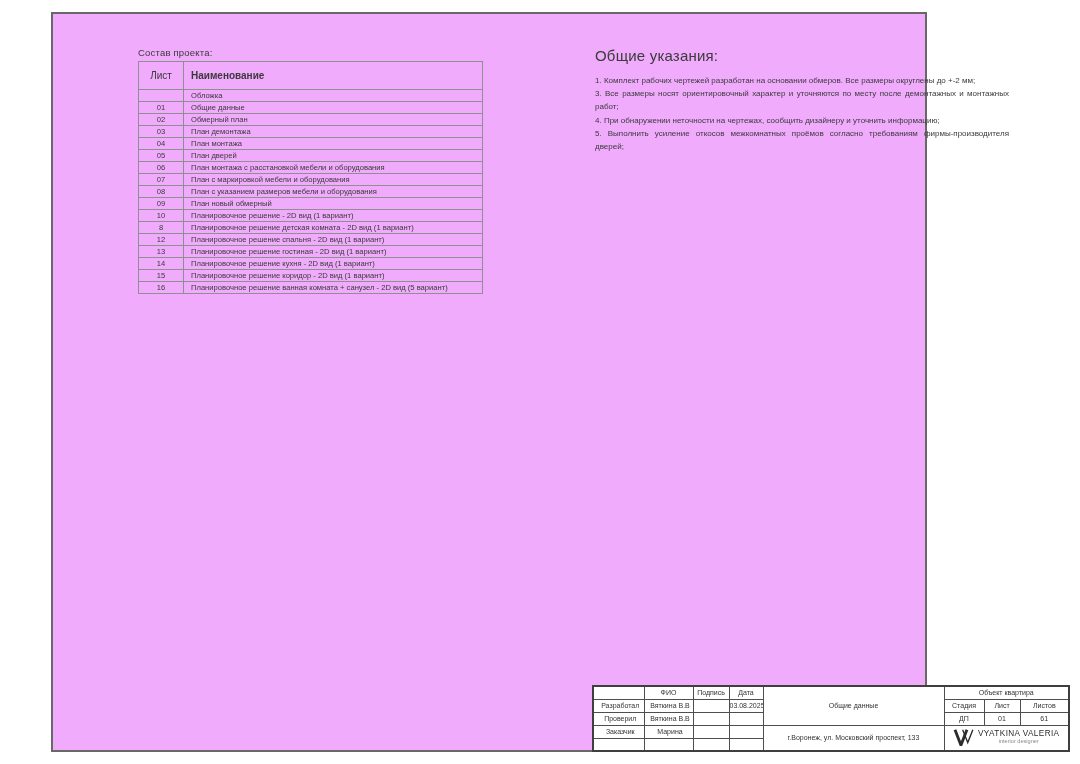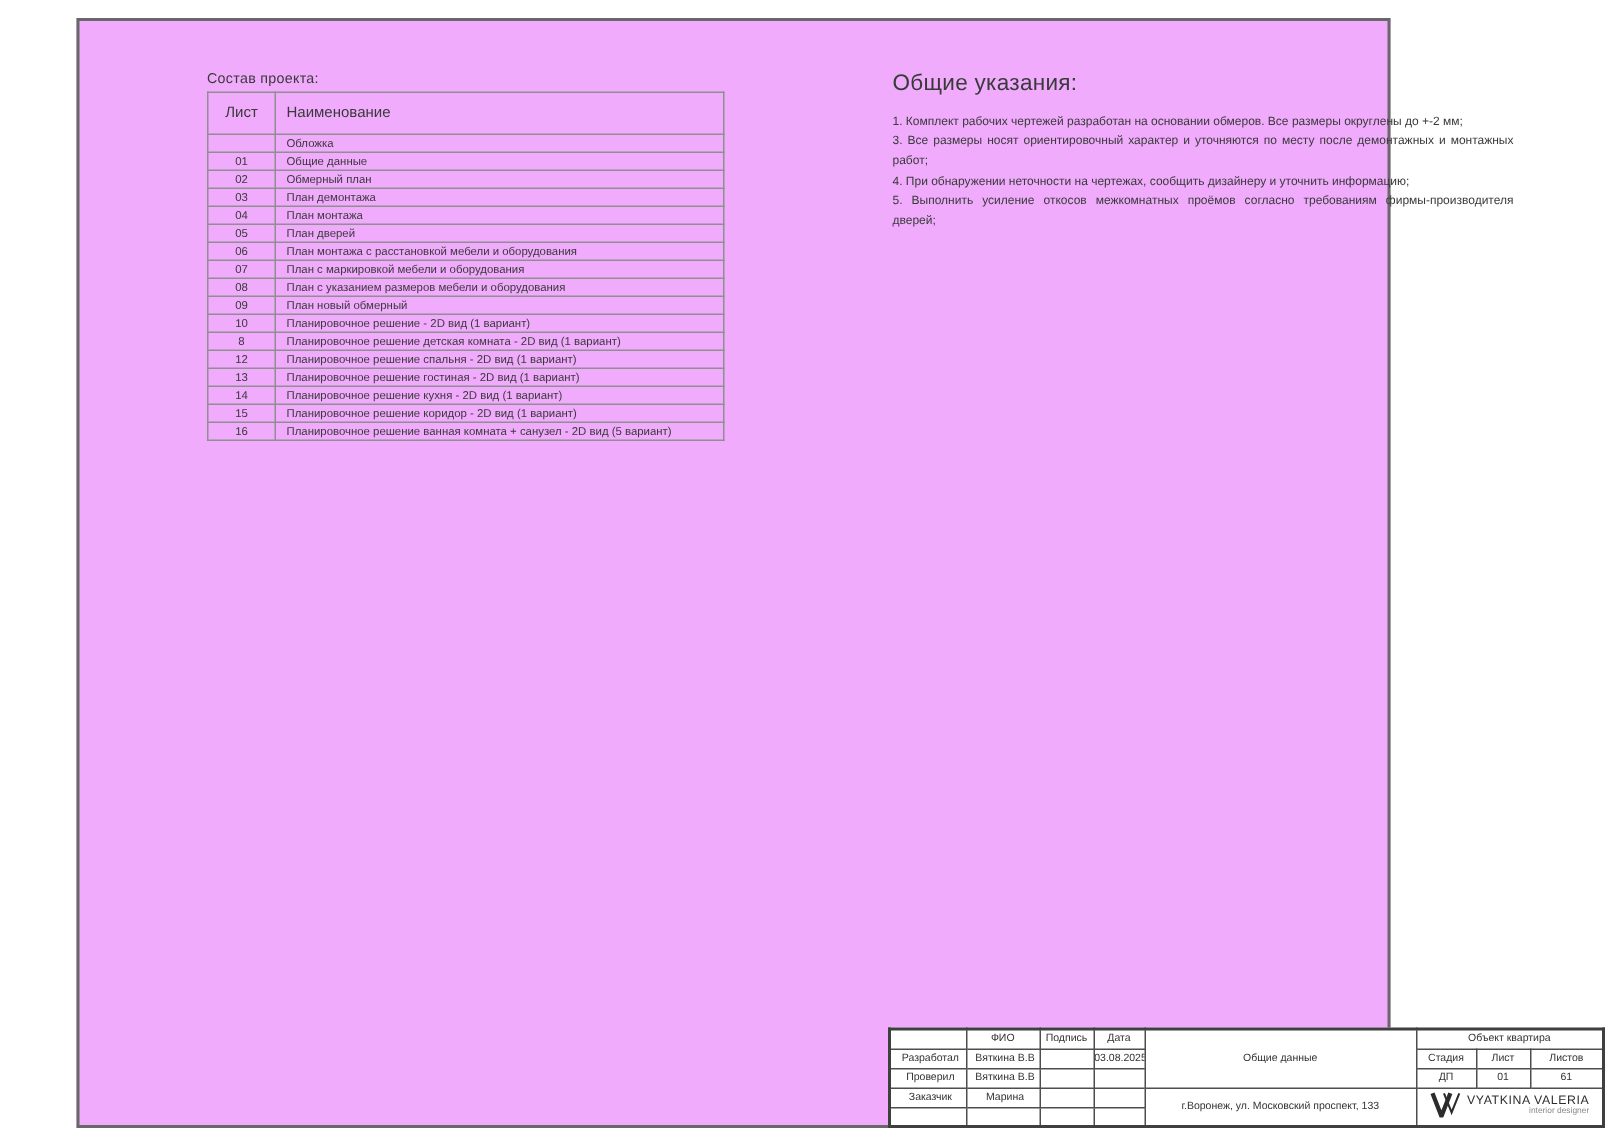--- a/index.html
+++ b/index.html
@@ -34,21 +34,21 @@
     font-weight: normal;
     color: #3a3a3a;
     overflow: hidden; white-space: nowrap;
   }
   table.comp thead th {
     height: 28px;
     font-size: 10px;
     vertical-align: middle;
   }
   table.comp thead th.col-sheet { width: 45px; text-align: center; }
-  table.comp thead th.col-name  { width: 299px; text-align: left; padding-left: 7px; }
+  table.comp thead th.col-name  { width: 299px; text-align: left; padding-left: 7px; font-weight: bold; }
   table.comp tbody td {
     height: 11.4px;
     font-size: 7.6px;
     line-height: 11px;
     vertical-align: middle;
   }
   table.comp tbody td.c-num  { text-align: center; }
   table.comp tbody td.c-name { text-align: left; padding-left: 7px; }
 
   
@@ -84,21 +84,21 @@
     height: 13px;
     text-align: center;
   }
   table.stamp { border: 2px solid #3f3f3f; }
   td.al { text-align: left; padding-left: 3px; }
   td.doc-title { font-size: 8px; }
   td.address { font-size: 7.5px; }
   .logo-cell { padding: 0; }
   .logo-wrap {
     display: flex; align-items: center; justify-content: center;
-    gap: 4px; height: 100%; text-align: right;
+    gap: 4px; height: 100%;
   }
   .logo-text .brand-name {
     font-size: 8.2px; letter-spacing: 0.4px; color: #2c2c2c;
     line-height: 8px;
   }
   .logo-text .brand-sub {
     font-size: 5.6px; color: #8a8a8a; line-height: 7px;
   }
 </style>
 </head>

